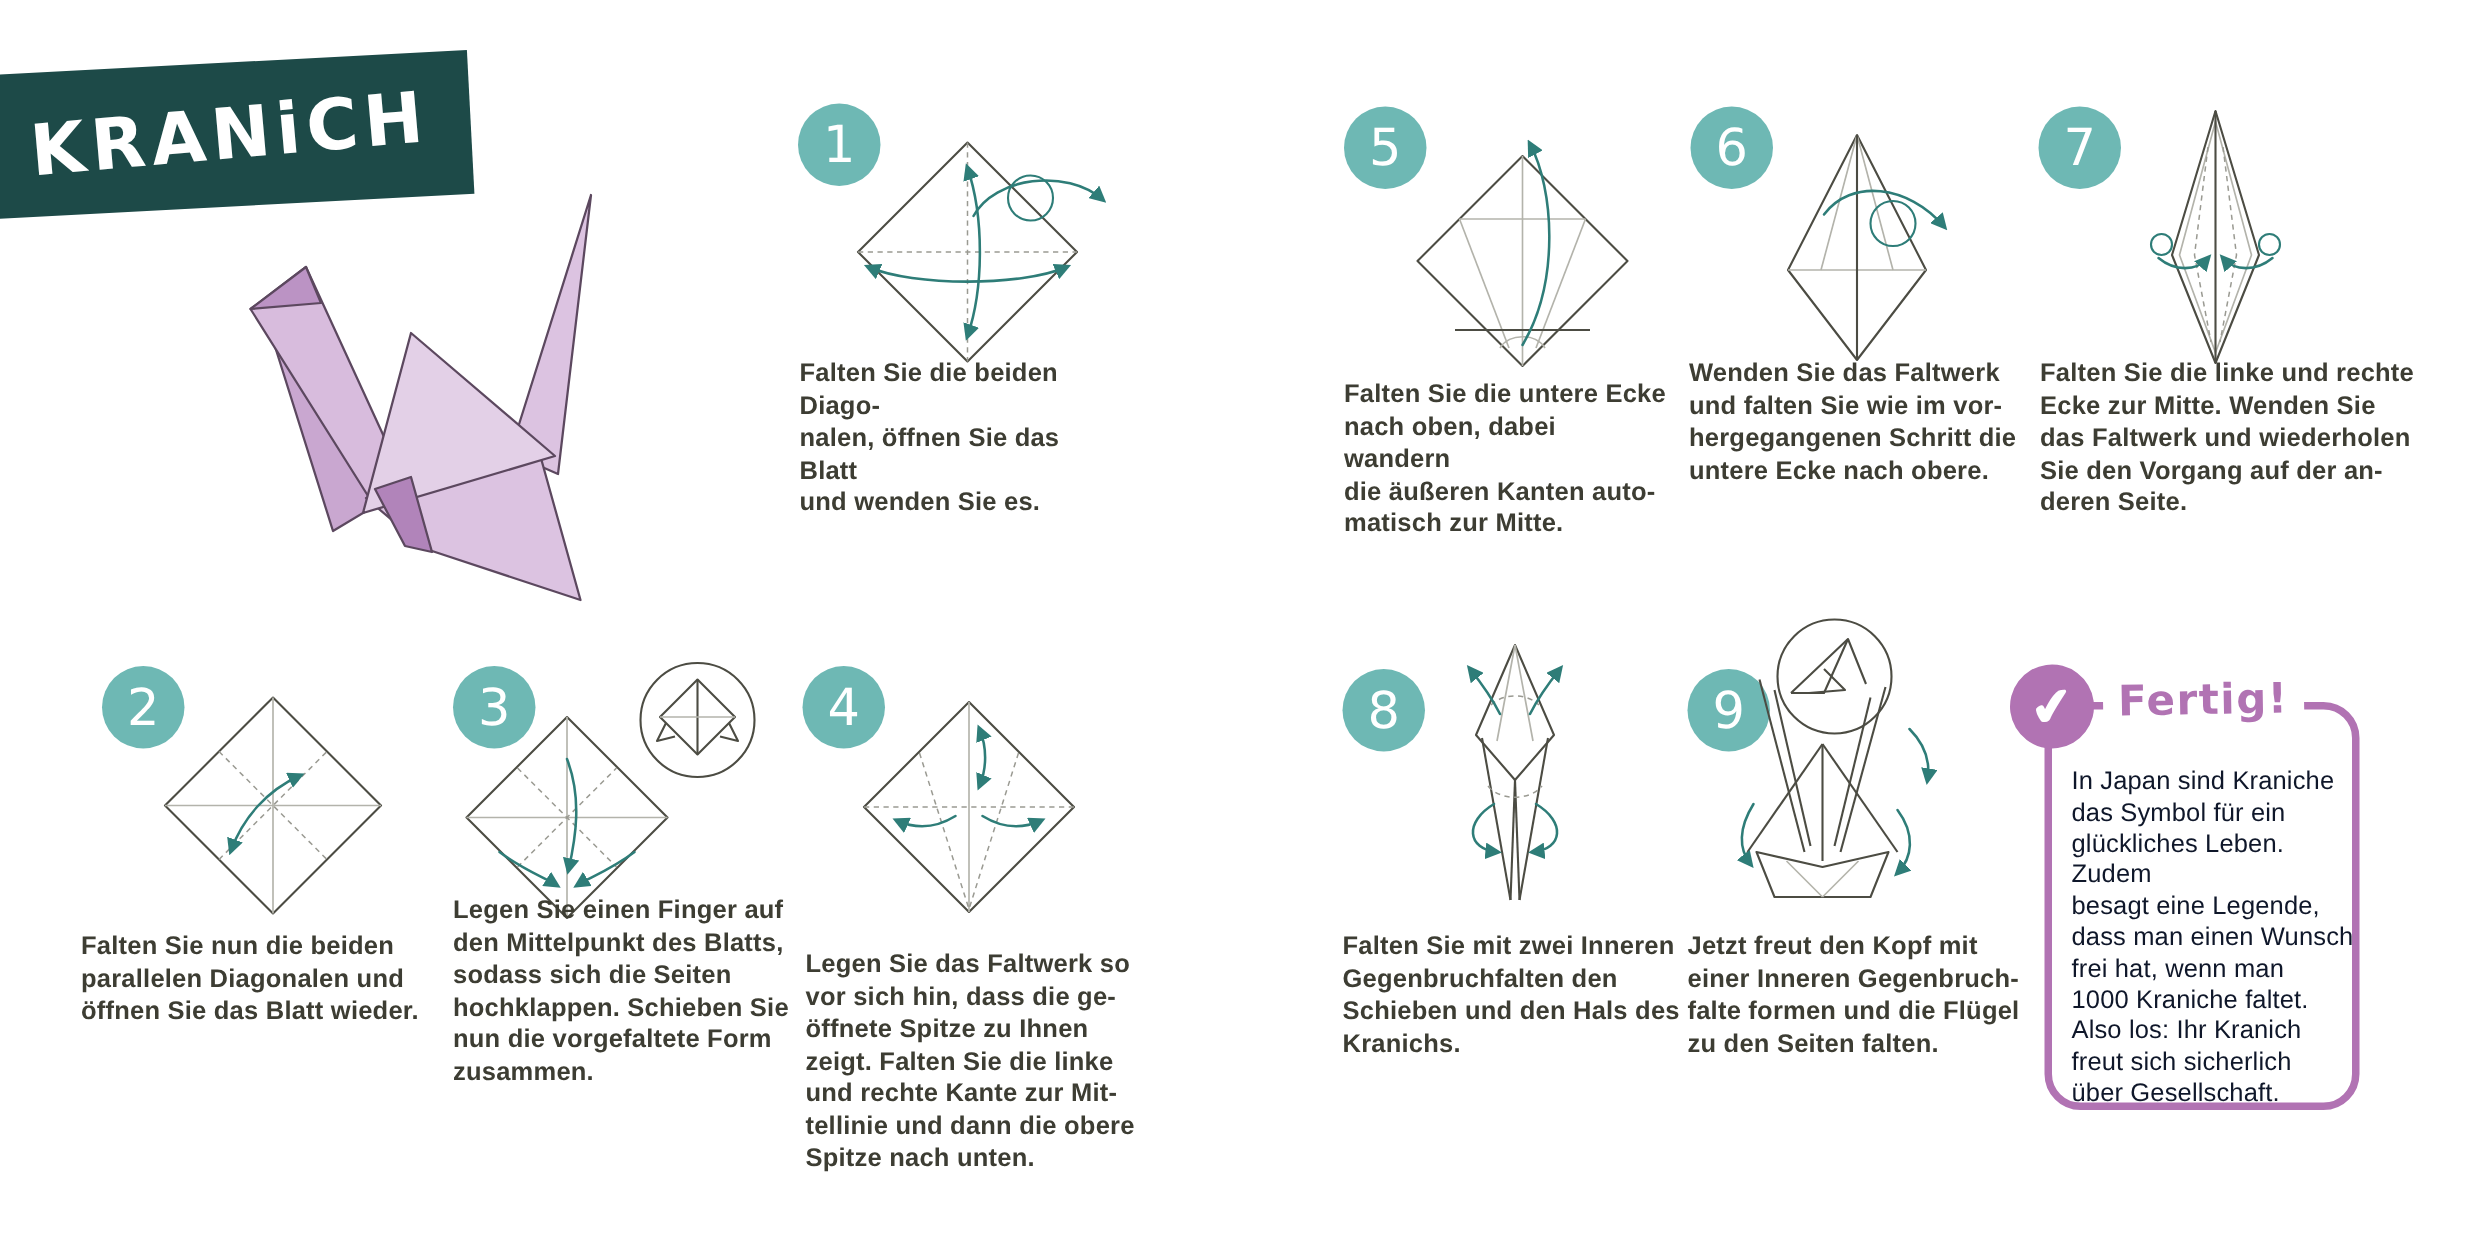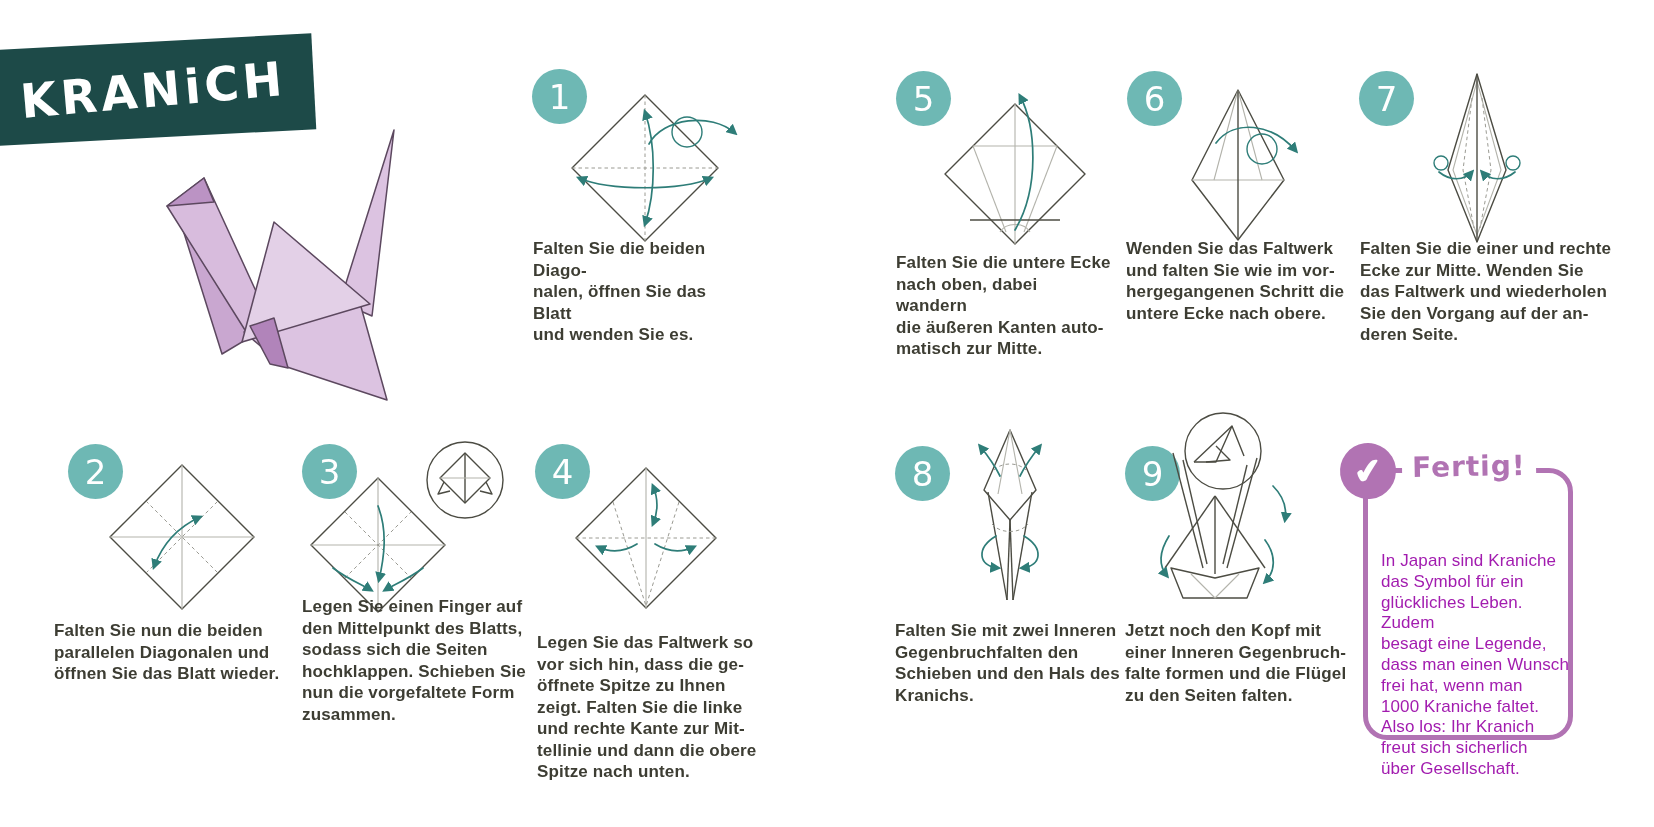--- a/index.html
+++ b/index.html
@@ -33,23 +33,22 @@
     position:absolute;font-size:17px;line-height:21.5px;
     white-space:pre-line;letter-spacing:0.15px;color:#3d3d33;font-weight:bold;
   }
   
   .done-box{
     position:absolute;left:1363px;top:468px;width:200px;height:262px;
     border:5px solid #b173b3;border-radius:24px;
   }
   .done-text{
     position:absolute;left:1381px;top:511px;width:190px;
-    font-size:17px;line-height:20.8px;white-space:pre-line;color:#a21caf;
+    font-size:17px;line-height:20.8px;white-space:pre-line;color:#0f172a;
     letter-spacing:0.1px;
-    margin-top:40px;
   }
   .done-badge{
     position:absolute;left:1340px;top:443px;width:56px;height:56px;border-radius:50%;
     background:#b173b3;color:#ffffff;display:flex;align-items:center;justify-content:center;
     font-size:34px;font-weight:700;transform:rotate(-8deg);
   }
   .done-title{
     position:absolute;left:1402px;top:449px;height:34px;padding:0 10px;
     background:#ffffff;color:#b173b3;font-size:28px;font-weight:600;
     font-family:"DejaVu Sans", sans-serif;
@@ -212,21 +211,21 @@
   <polygon class="dk" points="65,6 94,102 65,174 36,102"></polygon>
   <polygon class="lt" points="65,13 89,102 65,167 41,102"></polygon>
   <line class="dk" x1="65" y1="6" x2="65" y2="174" stroke-width="2"></line>
   <polyline class="ds" points="60,30 51,102 62,160"></polyline>
   <polyline class="ds" points="70,30 79,102 68,160"></polyline>
   <circle class="tlc" cx="29" cy="95" r="7"></circle>
   <path class="tl" d="M27,104 C38,113 52,113 60,104" marker-end="url(#ah)"></path>
   <circle class="tlc" cx="101" cy="95" r="7"></circle>
   <path class="tl" d="M103,104 C92,113 78,113 70,104" marker-end="url(#ah)"></path>
 </svg>
-<div class="step-text" style="left:1360px;top:238px;width:290px">Falten Sie die einer und rechte
+<div class="step-text" style="left:1360px;top:238px;width:290px">Falten Sie die linke und rechte
 Ecke zur Mitte. Wenden Sie
 das Faltwerk und wiederholen
 Sie den Vorgang auf der an-
 deren Seite.</div>
 
 <div class="badge" style="left:895px;top:446px">
   <span>8</span>
 </div>
 <svg style="left:950px;top:418px" width="120" height="195" viewBox="0 0 120 195">
   <polygon class="dk" points="60,12 86,72 60,102 34,72"></polygon>
@@ -265,21 +264,21 @@
   <path class="tl" d="M34,98 C24,114 24,128 32,138" marker-end="url(#ah)"></path>
   <path class="tl" d="M130,102 C142,118 140,134 130,144" marker-end="url(#ah)"></path>
   <path class="tl" d="M138,48 C148,58 152,70 150,82" marker-end="url(#ah)"></path>
 </svg>
 <svg style="left:1182px;top:410px" width="82" height="82" viewBox="0 0 82 82">
   <circle class="dk" cx="41" cy="41" r="38"></circle>
   <polyline class="dk" points="12,52 50,16 62,46"></polyline>
   <polyline class="dk" points="50,16 34,52 12,52"></polyline>
   <polyline class="dk" points="34,36 48,50 24,52"></polyline>
 </svg>
-<div class="step-text" style="left:1125px;top:620px;width:230px">Jetzt noch den Kopf mit
+<div class="step-text" style="left:1125px;top:620px;width:230px">Jetzt freut den Kopf mit
 einer Inneren Gegenbruch-
 falte formen und die Flügel
 zu den Seiten falten.</div>
 
 <div class="done-box"></div>
 <div class="done-title">Fertig!</div>
 <div class="done-badge">
   <span>✔</span>
 </div>
 <div class="done-text">In Japan sind Kraniche

